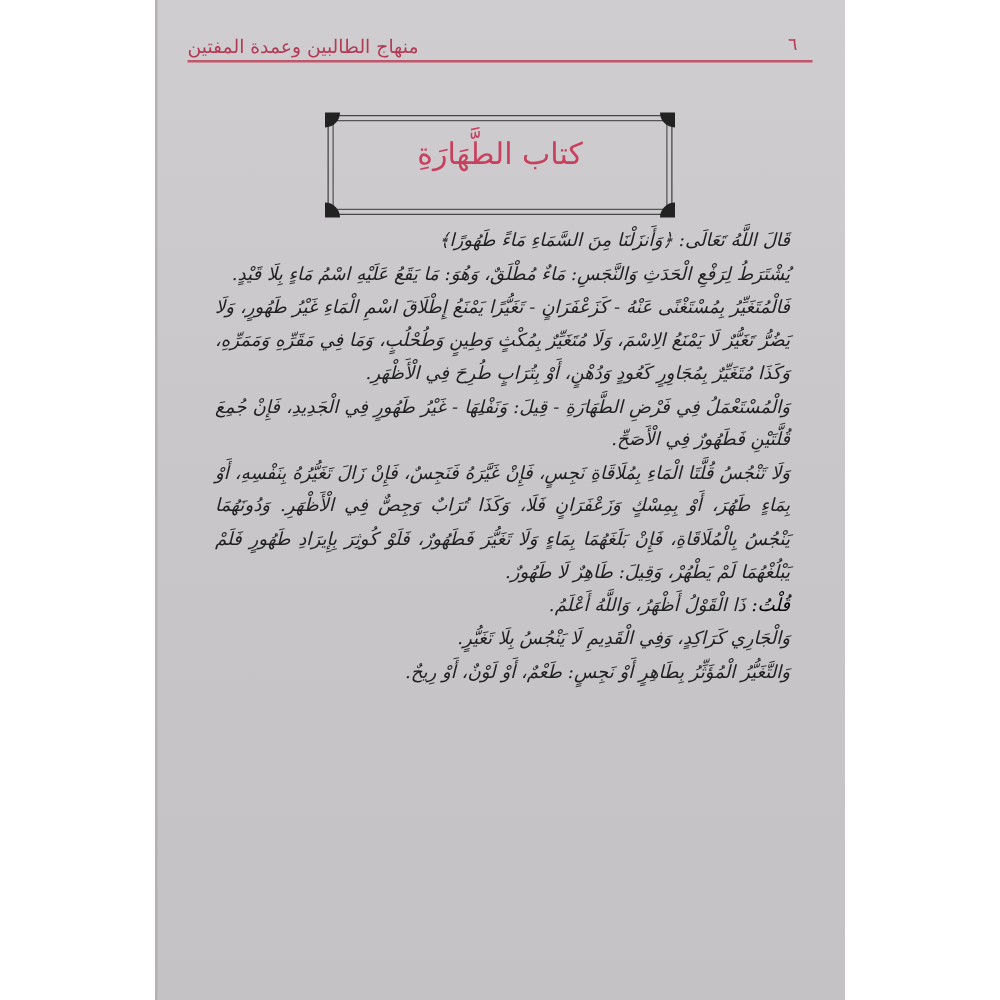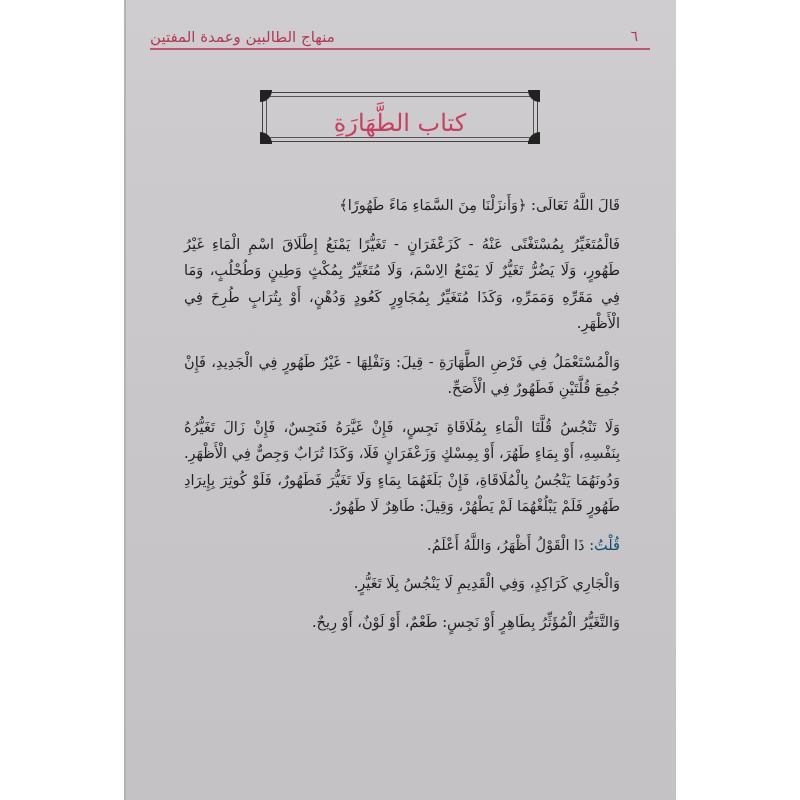--- a/index.html
+++ b/index.html
@@ -22,41 +22,41 @@
   .header .page-num {
     position:absolute; right:12px; top:2px; color:#b23a55; font-size:14px;
   }
   .header .running-title {
     position:absolute; left:0; top:2px; color:#b23a55; font-size:15px; direction:rtl;
   }
   .header-rule {
     position:absolute; left:150px; top:48px; width:500px; height:2px; background:#c0566b;
   }
   .title-box {
-    position:absolute; left:262px; top:92px; width:276px; height:50px;
+    position:absolute; left:262px; top:92px; width:276px; height:80px;
     border:1px solid #444; outline:1px solid #555; outline-offset:-5px;
     box-sizing:border-box;
   }
   .corner { position:absolute; width:12px; height:12px; background:#222; }
   .corner.tl { left:-3px; top:-3px; border-radius:0 0 12px 0; }
   .corner.tr { right:-3px; top:-3px; border-radius:0 0 0 12px; }
   .corner.bl { left:-3px; bottom:-3px; border-radius:0 12px 0 0; }
   .corner.br { right:-3px; bottom:-3px; border-radius:12px 0 0 0; }
   .title-box .book-title {
     position:absolute; left:0; right:0; top:16px; text-align:center;
     color:#c8405e; font-size:24px; direction:rtl; font-family:"DejaVu Serif", serif;
   }
   .body-text {
     position:absolute; left:172px; top:180px; width:460px;
     direction:rtl; text-align:justify;
     color:#1f1f22; font-size:14.5px; line-height:26.5px;
     font-family:"DejaVu Serif", serif;
   }
-  .body-text p { margin:12px; text-indent:0; }
-  .body-text .qawl-red { color:#0c4a6e; }
+  .body-text p { margin:0; text-indent:0;font-style:italic; }
+  .body-text .qawl-red { color:#000000; }
 </style>
 </head>
 <body>
 
 <div class="page"></div>
 <div class="page-shadow"></div>
 
 <div class="header">
   <span class="page-num">٦</span>
   <span class="running-title">منهاج الطالبين وعمدة المفتين</span>
@@ -66,19 +66,20 @@
 <div class="title-box">
   <span class="corner tl"></span>
   <span class="corner tr"></span>
   <span class="corner bl"></span>
   <span class="corner br"></span>
   <div class="book-title">كتاب الطَّهَارَةِ</div>
 </div>
 
 <div class="body-text">
   <p>قَالَ اللَّهُ تَعَالَى: ﴿وَأَنزَلْنَا مِنَ السَّمَاءِ مَاءً طَهُورًا﴾</p>
+  <p>يُشْتَرَطُ لِرَفْعِ الْحَدَثِ وَالنَّجَسِ: مَاءٌ مُطْلَقٌ، وَهُوَ: مَا يَقَعُ عَلَيْهِ اسْمُ مَاءٍ بِلَا قَيْدٍ.</p>
   <p>فَالْمُتَغَيِّرُ بِمُسْتَغْنًى عَنْهُ - كَزَعْفَرَانٍ - تَغَيُّرًا يَمْنَعُ إِطْلَاقَ اسْمِ الْمَاءِ غَيْرُ طَهُورٍ، وَلَا يَضُرُّ تَغَيُّرٌ لَا يَمْنَعُ الِاسْمَ، وَلَا مُتَغَيِّرٌ بِمُكْثٍ وَطِينٍ وَطُحْلُبٍ، وَمَا فِي مَقَرِّهِ وَمَمَرِّهِ، وَكَذَا مُتَغَيِّرٌ بِمُجَاوِرٍ كَعُودٍ وَدُهْنٍ، أَوْ بِتُرَابٍ طُرِحَ فِي الْأَظْهَرِ.</p>
   <p>وَالْمُسْتَعْمَلُ فِي فَرْضِ الطَّهَارَةِ - قِيلَ: وَنَفْلِهَا - غَيْرُ طَهُورٍ فِي الْجَدِيدِ، فَإِنْ جُمِعَ قُلَّتَيْنِ فَطَهُورٌ فِي الْأَصَحِّ.</p>
   <p>وَلَا تَنْجُسُ قُلَّتَا الْمَاءِ بِمُلَاقَاةِ نَجِسٍ، فَإِنْ غَيَّرَهُ فَنَجِسٌ، فَإِنْ زَالَ تَغَيُّرُهُ بِنَفْسِهِ، أَوْ بِمَاءٍ طَهُرَ، أَوْ بِمِسْكٍ وَزَعْفَرَانٍ فَلَا، وَكَذَا تُرَابٌ وَجِصٌّ فِي الْأَظْهَرِ. وَدُونَهُمَا يَنْجُسُ بِالْمُلَاقَاةِ، فَإِنْ بَلَغَهُمَا بِمَاءٍ وَلَا تَغَيُّرَ فَطَهُورٌ، فَلَوْ كُوثِرَ بِإِيرَادِ طَهُورٍ فَلَمْ يَبْلُغْهُمَا لَمْ يَطْهُرْ، وَقِيلَ: طَاهِرٌ لَا طَهُورٌ.</p>
   <p><span class="qawl-red">قُلْتُ:</span><span> ذَا الْقَوْلُ أَظْهَرُ، وَاللَّهُ أَعْلَمُ.</span></p>
   <p>وَالْجَارِي كَرَاكِدٍ، وَفِي الْقَدِيمِ لَا يَنْجُسُ بِلَا تَغَيُّرٍ.</p>
   <p>وَالتَّغَيُّرُ الْمُؤَثِّرُ بِطَاهِرٍ أَوْ نَجِسٍ: طَعْمٌ، أَوْ لَوْنٌ، أَوْ رِيحٌ.</p>
 </div>
 
 </body></html>

